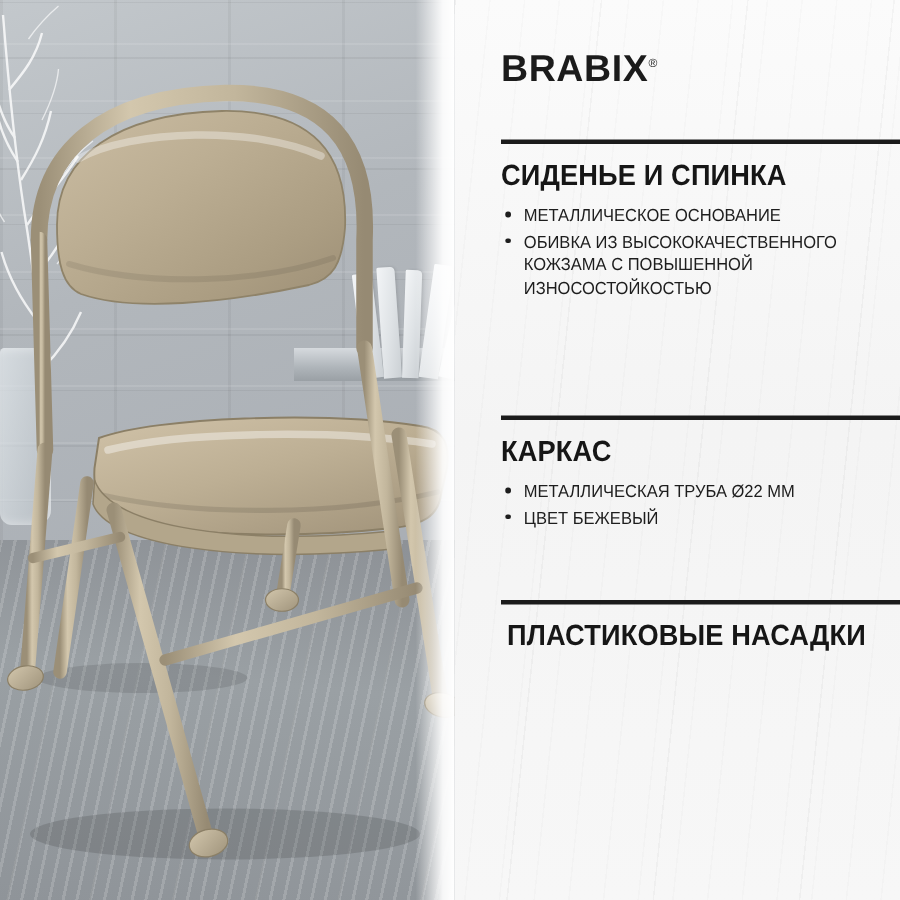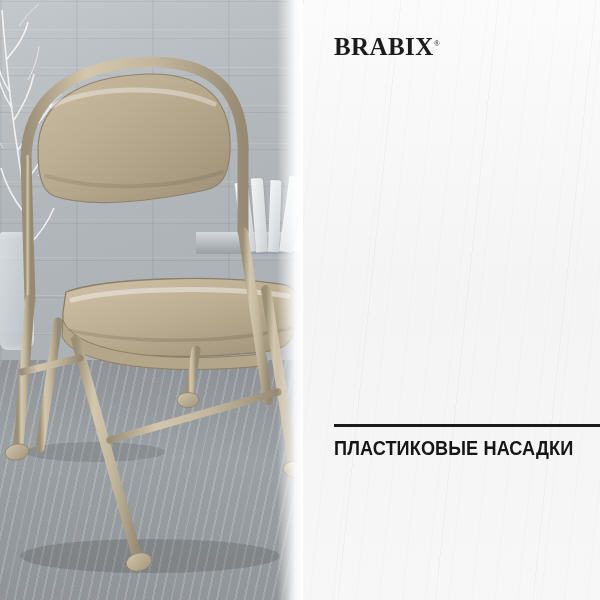--- a/index.html
+++ b/index.html
@@ -117,21 +117,21 @@
   }
 
   .logo {
     position: absolute;
     left: 31px;
     top: 34px;
     font-size: 25px;
     font-weight: bold;
     letter-spacing: 0.4px;
     color: #1b1b1b;
-    font-family: Liberation Serif, serif;
+    font-family: Liberation Sans, sans-serif;
     line-height: 1;
     white-space: nowrap;
   }
   .logo .reg {
     font-size: 8px;
     vertical-align: super;
     font-weight: normal;
     letter-spacing: 0;
   }
 
@@ -178,21 +178,21 @@
     left: 3px;
     top: 5px;
     width: 3.6px;
     height: 3.6px;
     border-radius: 50%;
     background: #1d1d1d;
   }
 
   #sec-seat  { top: 93px; }
   #sec-frame { top: 277px; }
-  #sec-caps  { top: 424px; }
+  #sec-caps  { top: 400px; text-align: center; }
 </style>
 </head>
 <body>
 
 <div class="infographic">
 
   <div class="photo">
 
     <div class="photo-wall"></div>
     <div class="photo-floor"></div>
@@ -300,21 +300,37 @@
       </g>
     </svg>
 
     <div class="photo-fade"></div>
   </div>
 
   <div class="panel">
 
     <div class="logo"><span>BRABIX</span><span class="reg">®</span></div>
 
-
+    <div class="section" id="sec-seat">
+      <div class="rule"></div>
+      <div class="sec-title">СИДЕНЬЕ И СПИНКА</div>
+      <ul class="bullets">
+        <li>МЕТАЛЛИЧЕСКОЕ ОСНОВАНИЕ</li>
+        <li>ОБИВКА ИЗ ВЫСОКОКАЧЕСТВЕННОГО КОЖЗАМА С ПОВЫШЕННОЙ ИЗНОСОСТОЙКОСТЬЮ</li>
+      </ul>
+    </div>
+
+    <div class="section" id="sec-frame">
+      <div class="rule"></div>
+      <div class="sec-title">КАРКАС</div>
+      <ul class="bullets">
+        <li>МЕТАЛЛИЧЕСКАЯ ТРУБА Ø22 ММ</li>
+        <li>ЦВЕТ БЕЖЕВЫЙ</li>
+      </ul>
+    </div>
 
     <div class="section" id="sec-caps">
       <div class="rule"></div>
       <div class="sec-title">ПЛАСТИКОВЫЕ НАСАДКИ</div>
     </div>
 
   </div>
 </div>
 
 </body></html>

